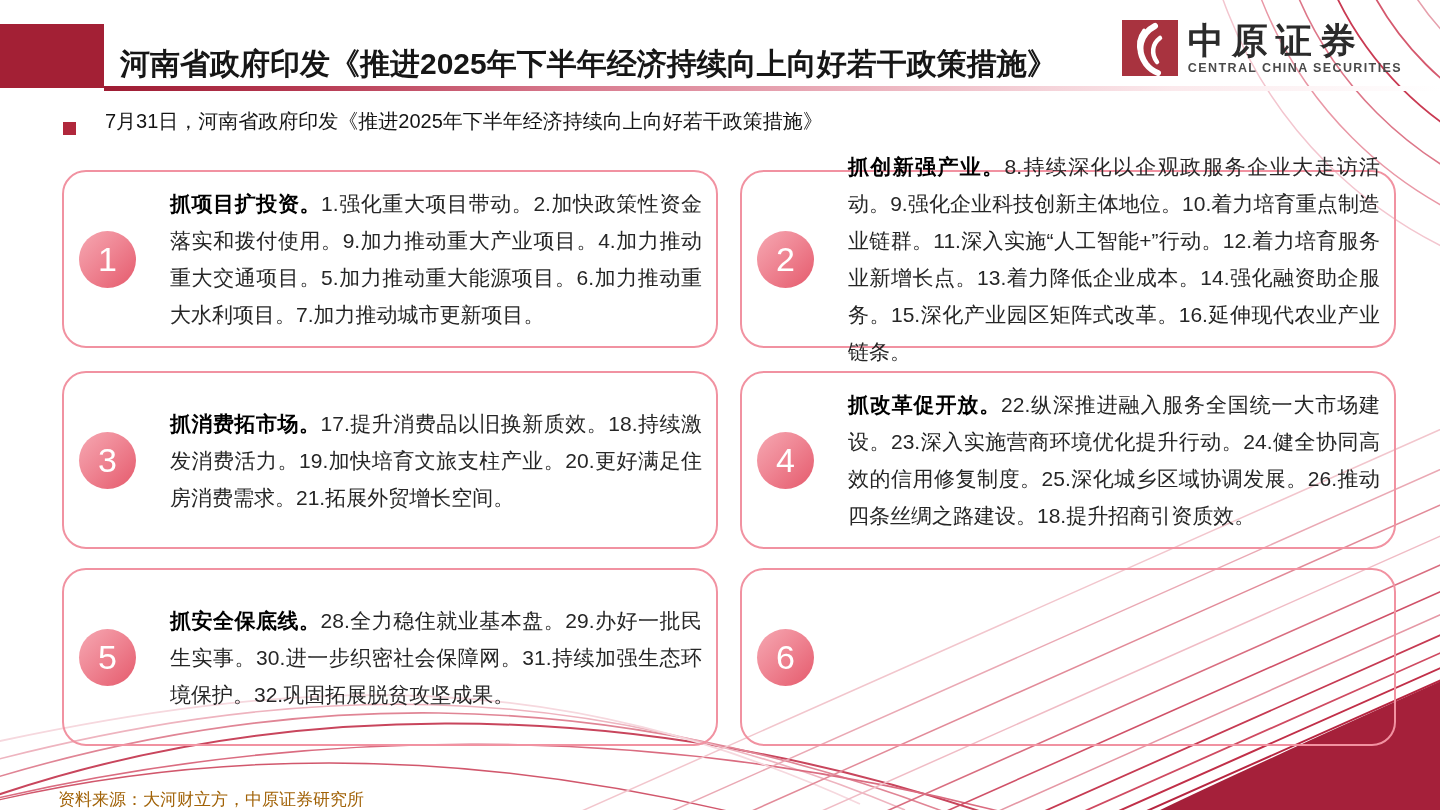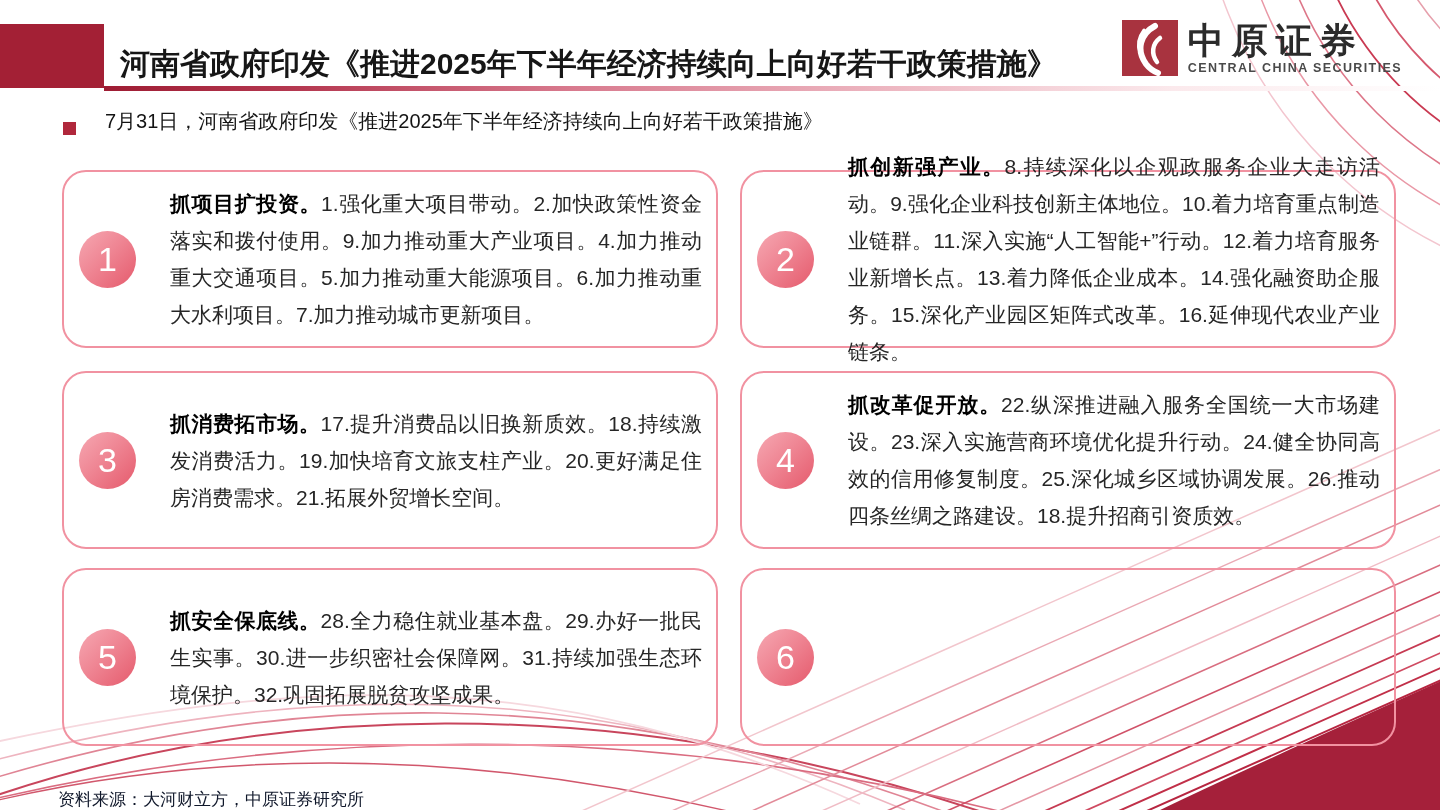--- a/index.html
+++ b/index.html
@@ -45,21 +45,21 @@
     color:#ffffff;font-size:34px;font-weight:400;
     display:flex;align-items:center;justify-content:center;
   }
   .card-text{
     margin:0;padding:0 14px 0 34px;font-size:21px;line-height:37px;color:#262626;
     text-align:justify;
   }
   .card-text b{color:#000000;font-weight:700;}
 
   
-  .source-note{position:absolute;left:58px;top:788px;font-size:17px;color:#0f172a;z-index:3;white-space:nowrap;}
+  .source-note{position:absolute;left:58px;top:788px;font-size:17px;color:#a16207;z-index:3;white-space:nowrap;}
 </style>
 </head>
 <body>
 
 <div class="slide">
 
   <svg class="deco" viewBox="0 0 1440 810" xmlns="http://www.w3.org/2000/svg" aria-hidden="true">
 
     <g fill="none" stroke-linecap="round">
       <circle cx="1640" cy="-150" r="268" stroke="#e6a0ac" stroke-width="1.6"></circle>

